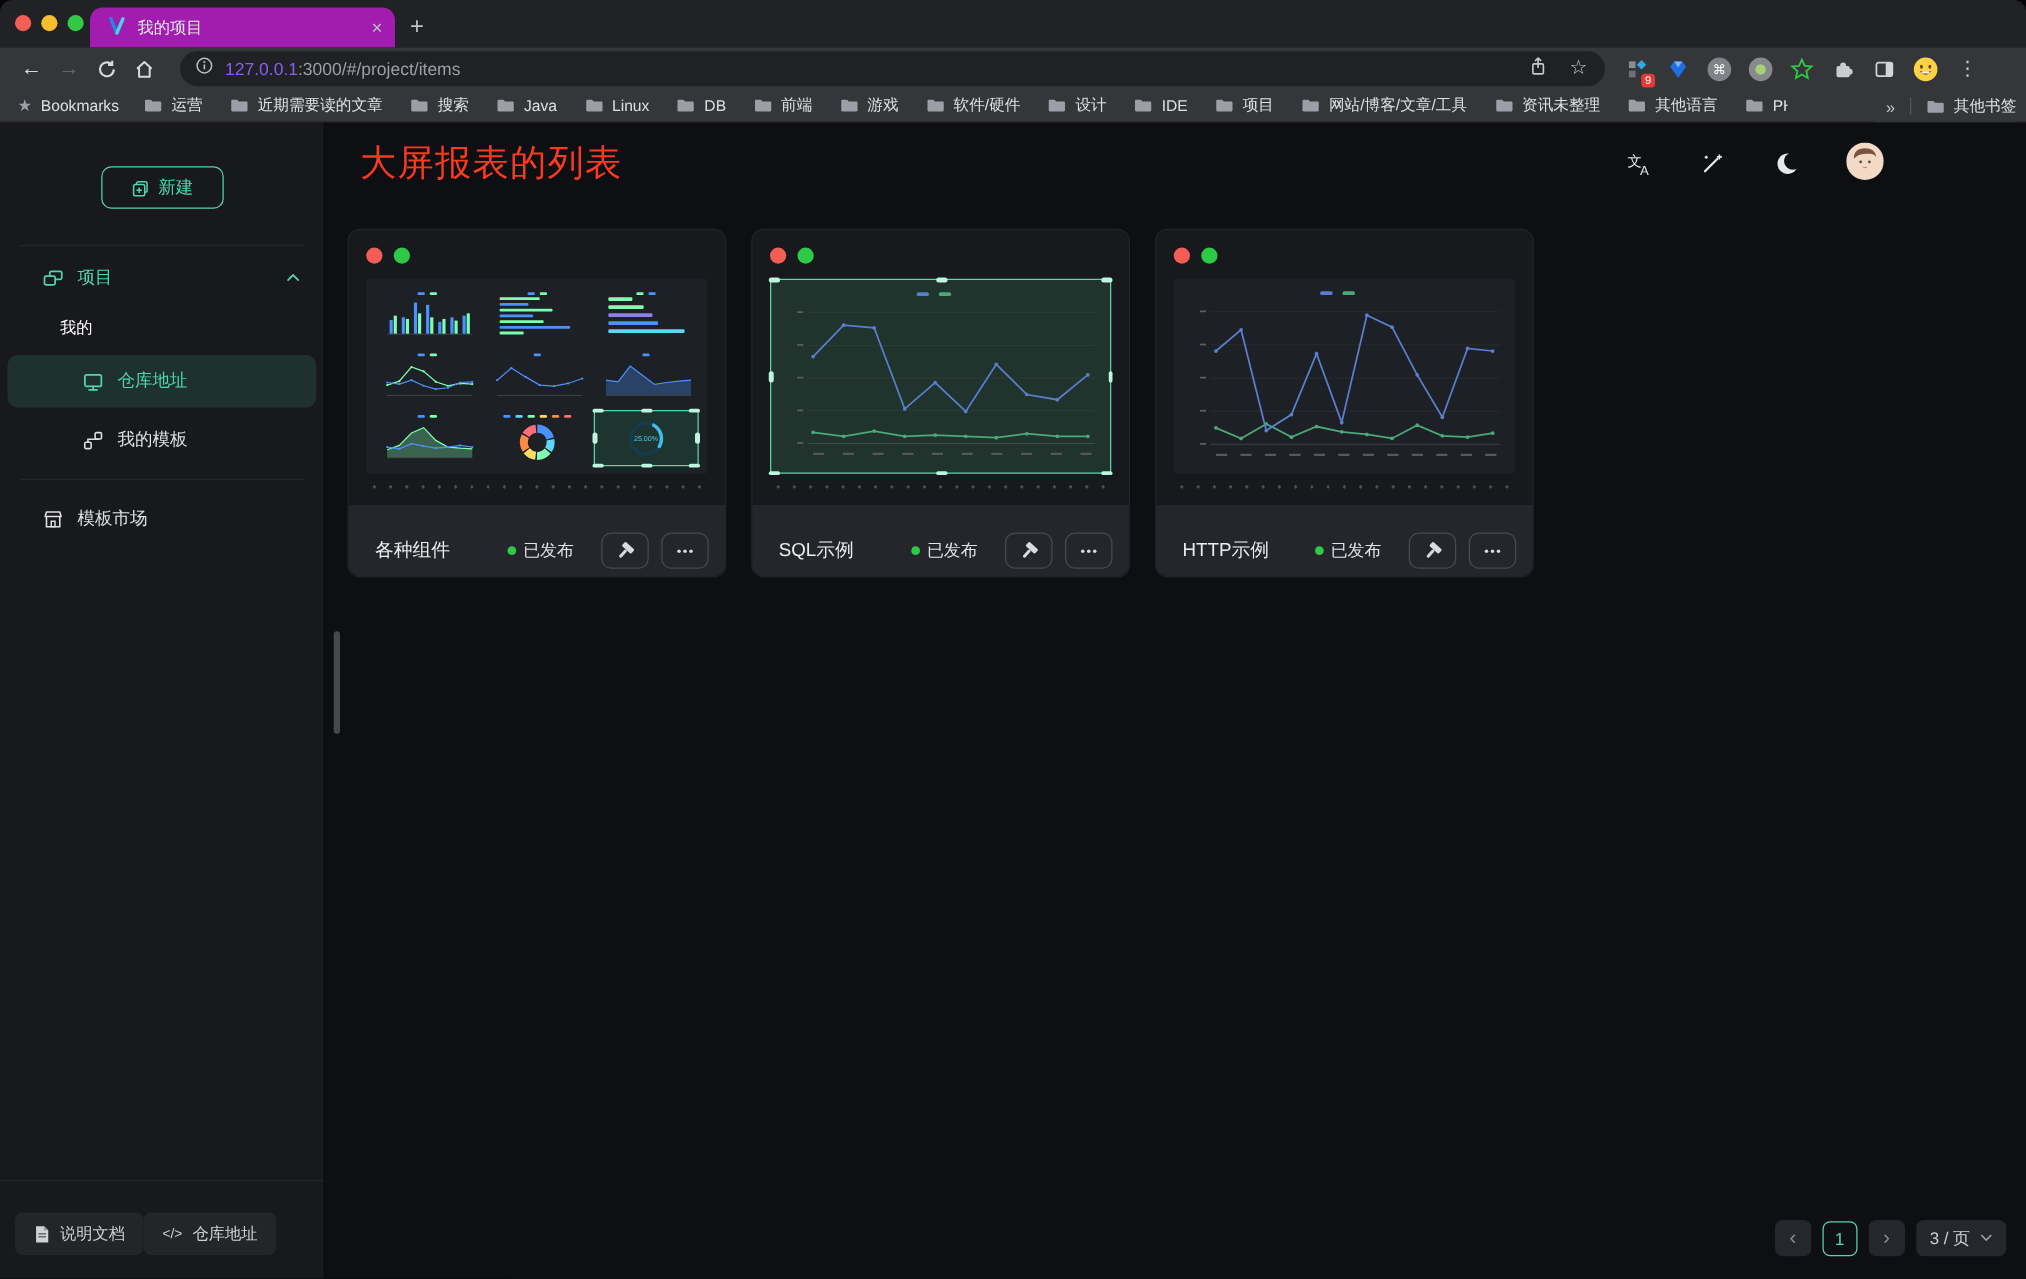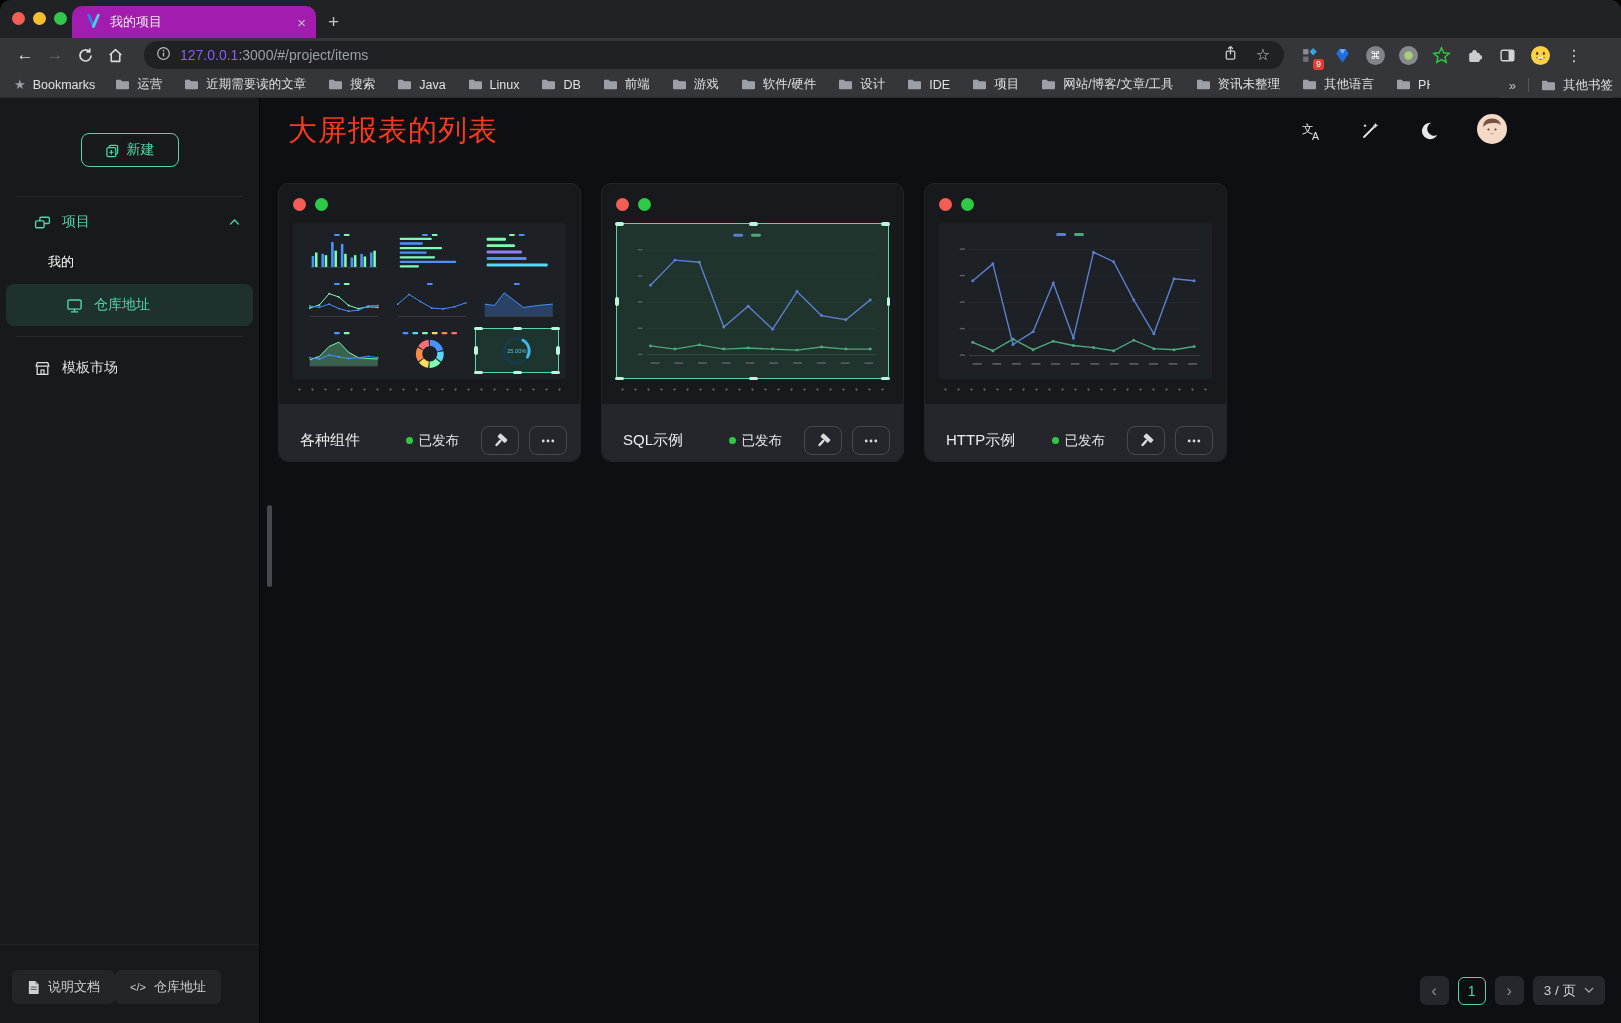--- a/index.html
+++ b/index.html
@@ -361,20 +361,28 @@
       <div class="side-sub">我的</div>
 
       <div class="srow side-item active">
         <svg width="17" height="17" viewBox="0 0 16 16">
             <rect x="1.8" y="2.8" width="12.4" height="8.6" rx="1.3" stroke="#51d6a9" stroke-width="1.3" fill="none"></rect>
             <path d="M8 11.4 V13.6 M5 14 H11" stroke="#51d6a9" stroke-width="1.3" stroke-linecap="round"></path>
           </svg>
         <span>仓库地址</span>
       </div>
 
+      <div class="srow side-item plain">
+        <svg width="17" height="17" viewBox="0 0 16 16">
+            <rect x="9.5" y="2" width="4.8" height="4.8" rx="1" stroke="#dfe0e2" stroke-width="1.2" fill="none"></rect>
+            <rect x="1.7" y="9.2" width="4.8" height="4.8" rx="1" stroke="#dfe0e2" stroke-width="1.2" fill="none"></rect>
+            <path d="M4.1 9.2 V7 H11.9 V6.8" stroke="#dfe0e2" stroke-width="1.2" fill="none"></path>
+          </svg>
+        <span>我的模板</span>
+      </div>
 
       <div class="side-div d2"></div>
 
       <div class="srow side-market">
         <svg width="17" height="17" viewBox="0 0 16 16">
             <path d="M2 5.8 L3 2.5 H13 L14 5.8 Z" stroke="#dfe0e2" stroke-width="1.2" fill="none" stroke-linejoin="round"></path>
             <path d="M3 5.8 V13.5 H13 V5.8" stroke="#dfe0e2" stroke-width="1.2" fill="none"></path>
             <rect x="6.6" y="9.4" width="2.8" height="4.1" stroke="#dfe0e2" stroke-width="1.1" fill="none"></rect>
           </svg>
         <span>模板市场</span>

